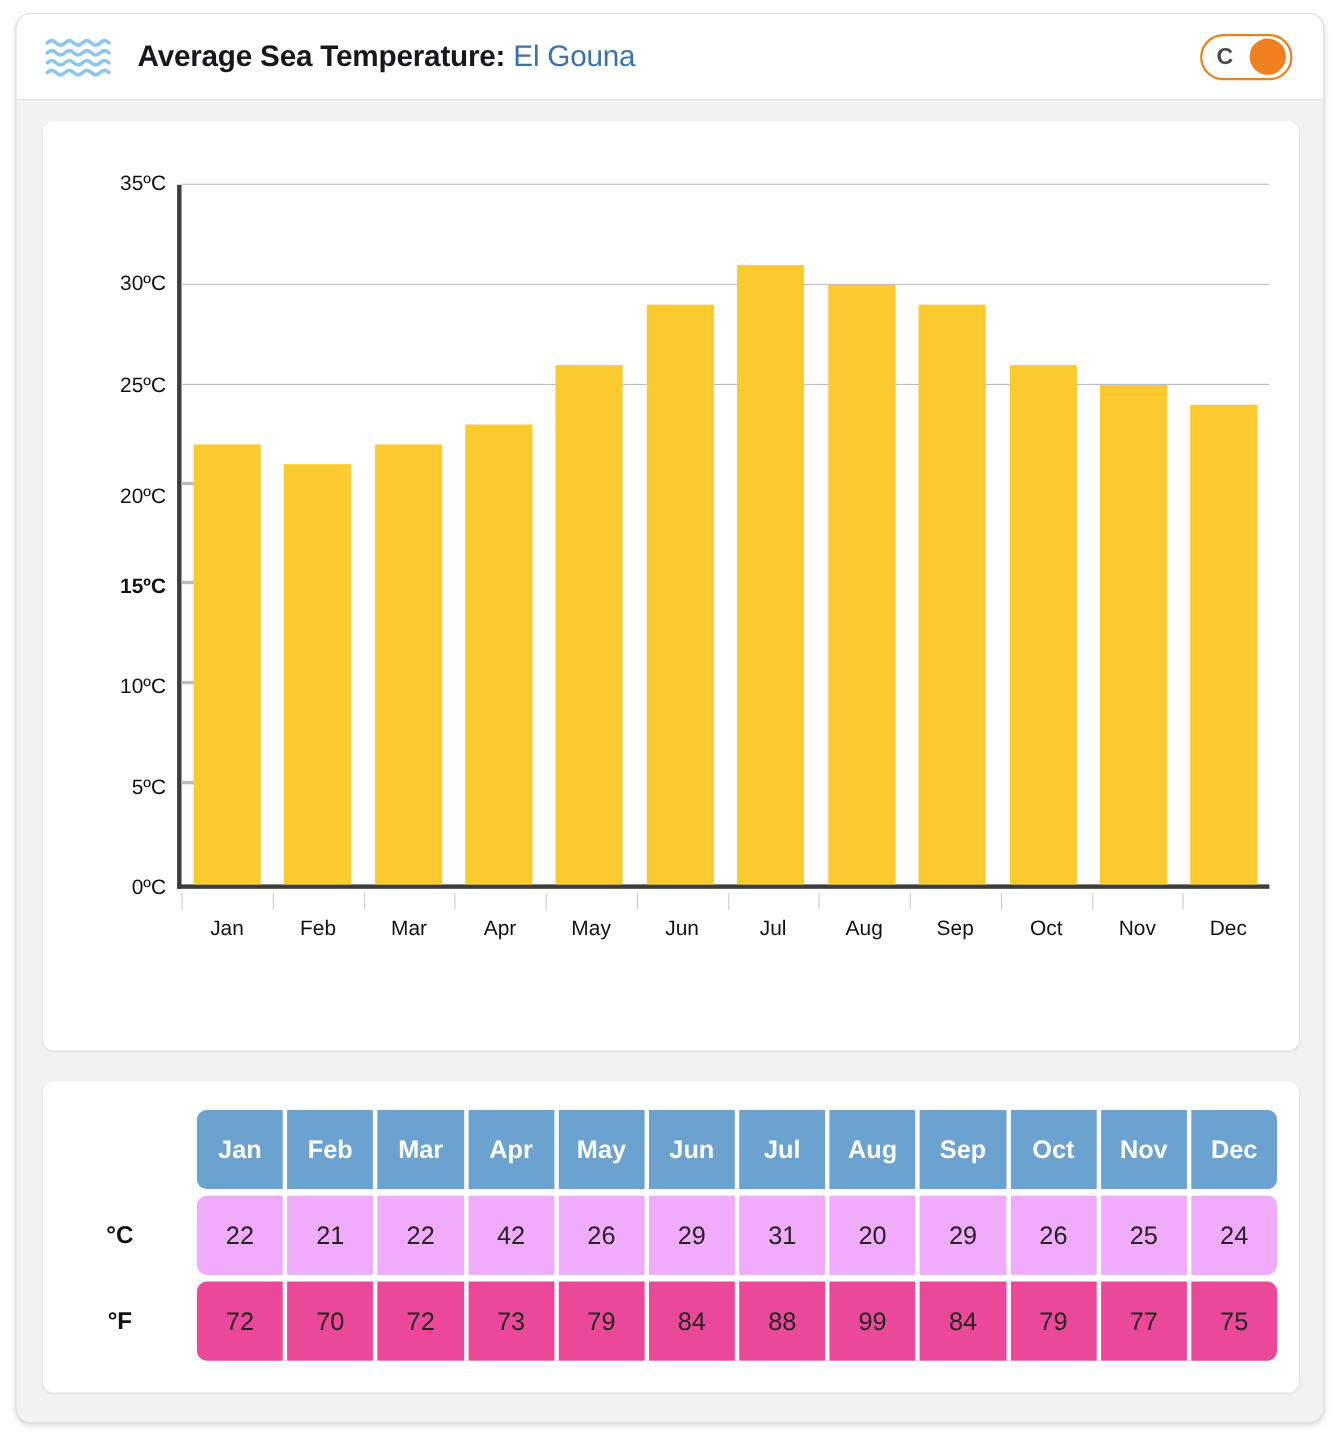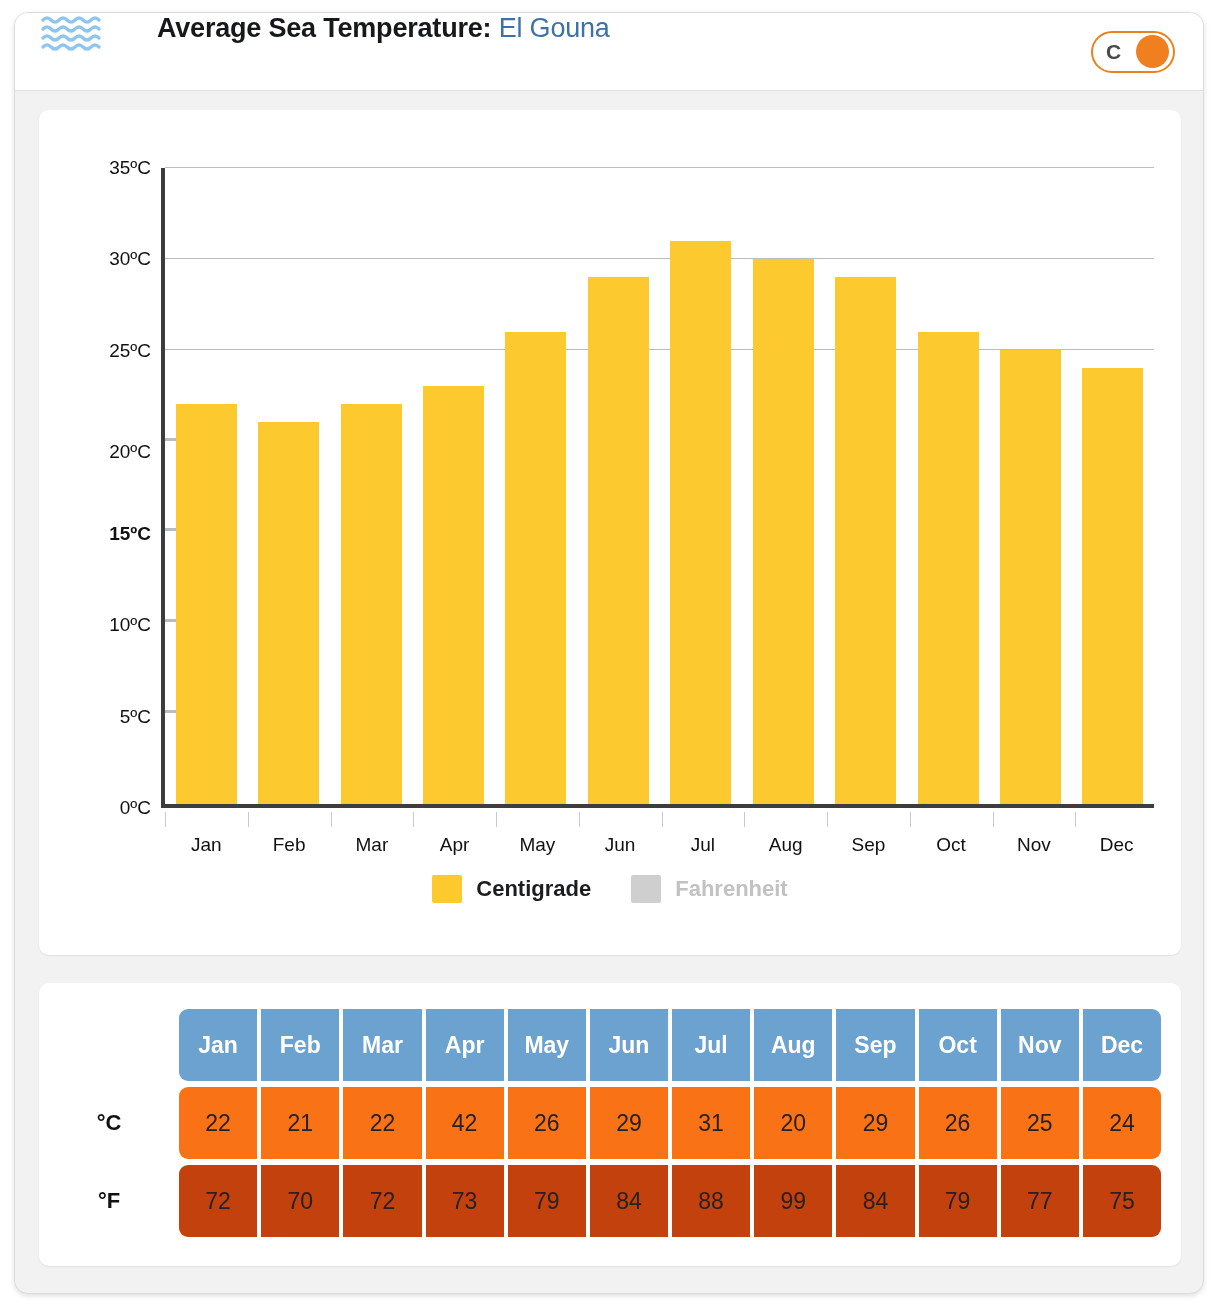--- a/index.html
+++ b/index.html
@@ -23,24 +23,24 @@
     border: 1px solid #dcdcdc;
     box-shadow: 0 2px 5px rgba(0,0,0,0.13);
     overflow: hidden;
   }
 
   
   .card-header {
     height: 78px;
     background: #ffffff;
     display: flex;
+    align-items: center;
     padding: 0 22px 0 26px;
     border-bottom: 1px solid #e3e3e3;
     position: relative;
-    gap: 32px;
   }
 
   .wave-icon {
     width: 62px;
     height: 40px;
     flex: 0 0 auto;
     margin-right: 22px;
   }
 
   .header-title {
@@ -269,25 +269,25 @@
   }
   .cell:first-child { border-radius: 9px 0 0 9px; }
   .cell:last-child  { border-radius: 0 9px 9px 0; }
 
   .head-row .cell {
     background: #6ba2d0;
     color: #ffffff;
     font-weight: bold;
   }
   .c-row .cell {
-    background: #f97316;
+    background: #f0abfc;
     color: #262220;
   }
   .f-row .cell {
-    background: #c2410c;
+    background: #ec4899;
     color: #262220;
   }
 </style>
 </head>
 <body>
 
 <div class="outer-card">
 
   <div class="card-header">
     <span class="wave-icon">
@@ -388,30 +388,20 @@
           <div class="xtick-slot"><span class="xtick-label">May</span></div>
           <div class="xtick-slot"><span class="xtick-label">Jun</span></div>
           <div class="xtick-slot"><span class="xtick-label">Jul</span></div>
           <div class="xtick-slot"><span class="xtick-label">Aug</span></div>
           <div class="xtick-slot"><span class="xtick-label">Sep</span></div>
           <div class="xtick-slot"><span class="xtick-label">Oct</span></div>
           <div class="xtick-slot"><span class="xtick-label">Nov</span></div>
           <div class="xtick-slot"><span class="xtick-label">Dec</span></div>
         </div>
 
-      <div class="legend" id="legend">
-          <div class="legend-item active">
-            <span class="legend-swatch" style="background: rgb(252, 201, 47);"></span>
-            <span class="legend-label">Centigrade</span>
-          </div>
-          <div class="legend-item inactive">
-            <span class="legend-swatch" style="background: rgb(207, 207, 207);"></span>
-            <span class="legend-label">Fahrenheit</span>
-          </div>
-        </div>
     </div>
   </div>
 
   <div class="panel table-panel">
     <div class="temp-table">
 
       <div class="trow head-row">
         <div class="rowlabel"></div>
         <div class="cells" id="head-cells">
             <div class="cell">Jan</div>

